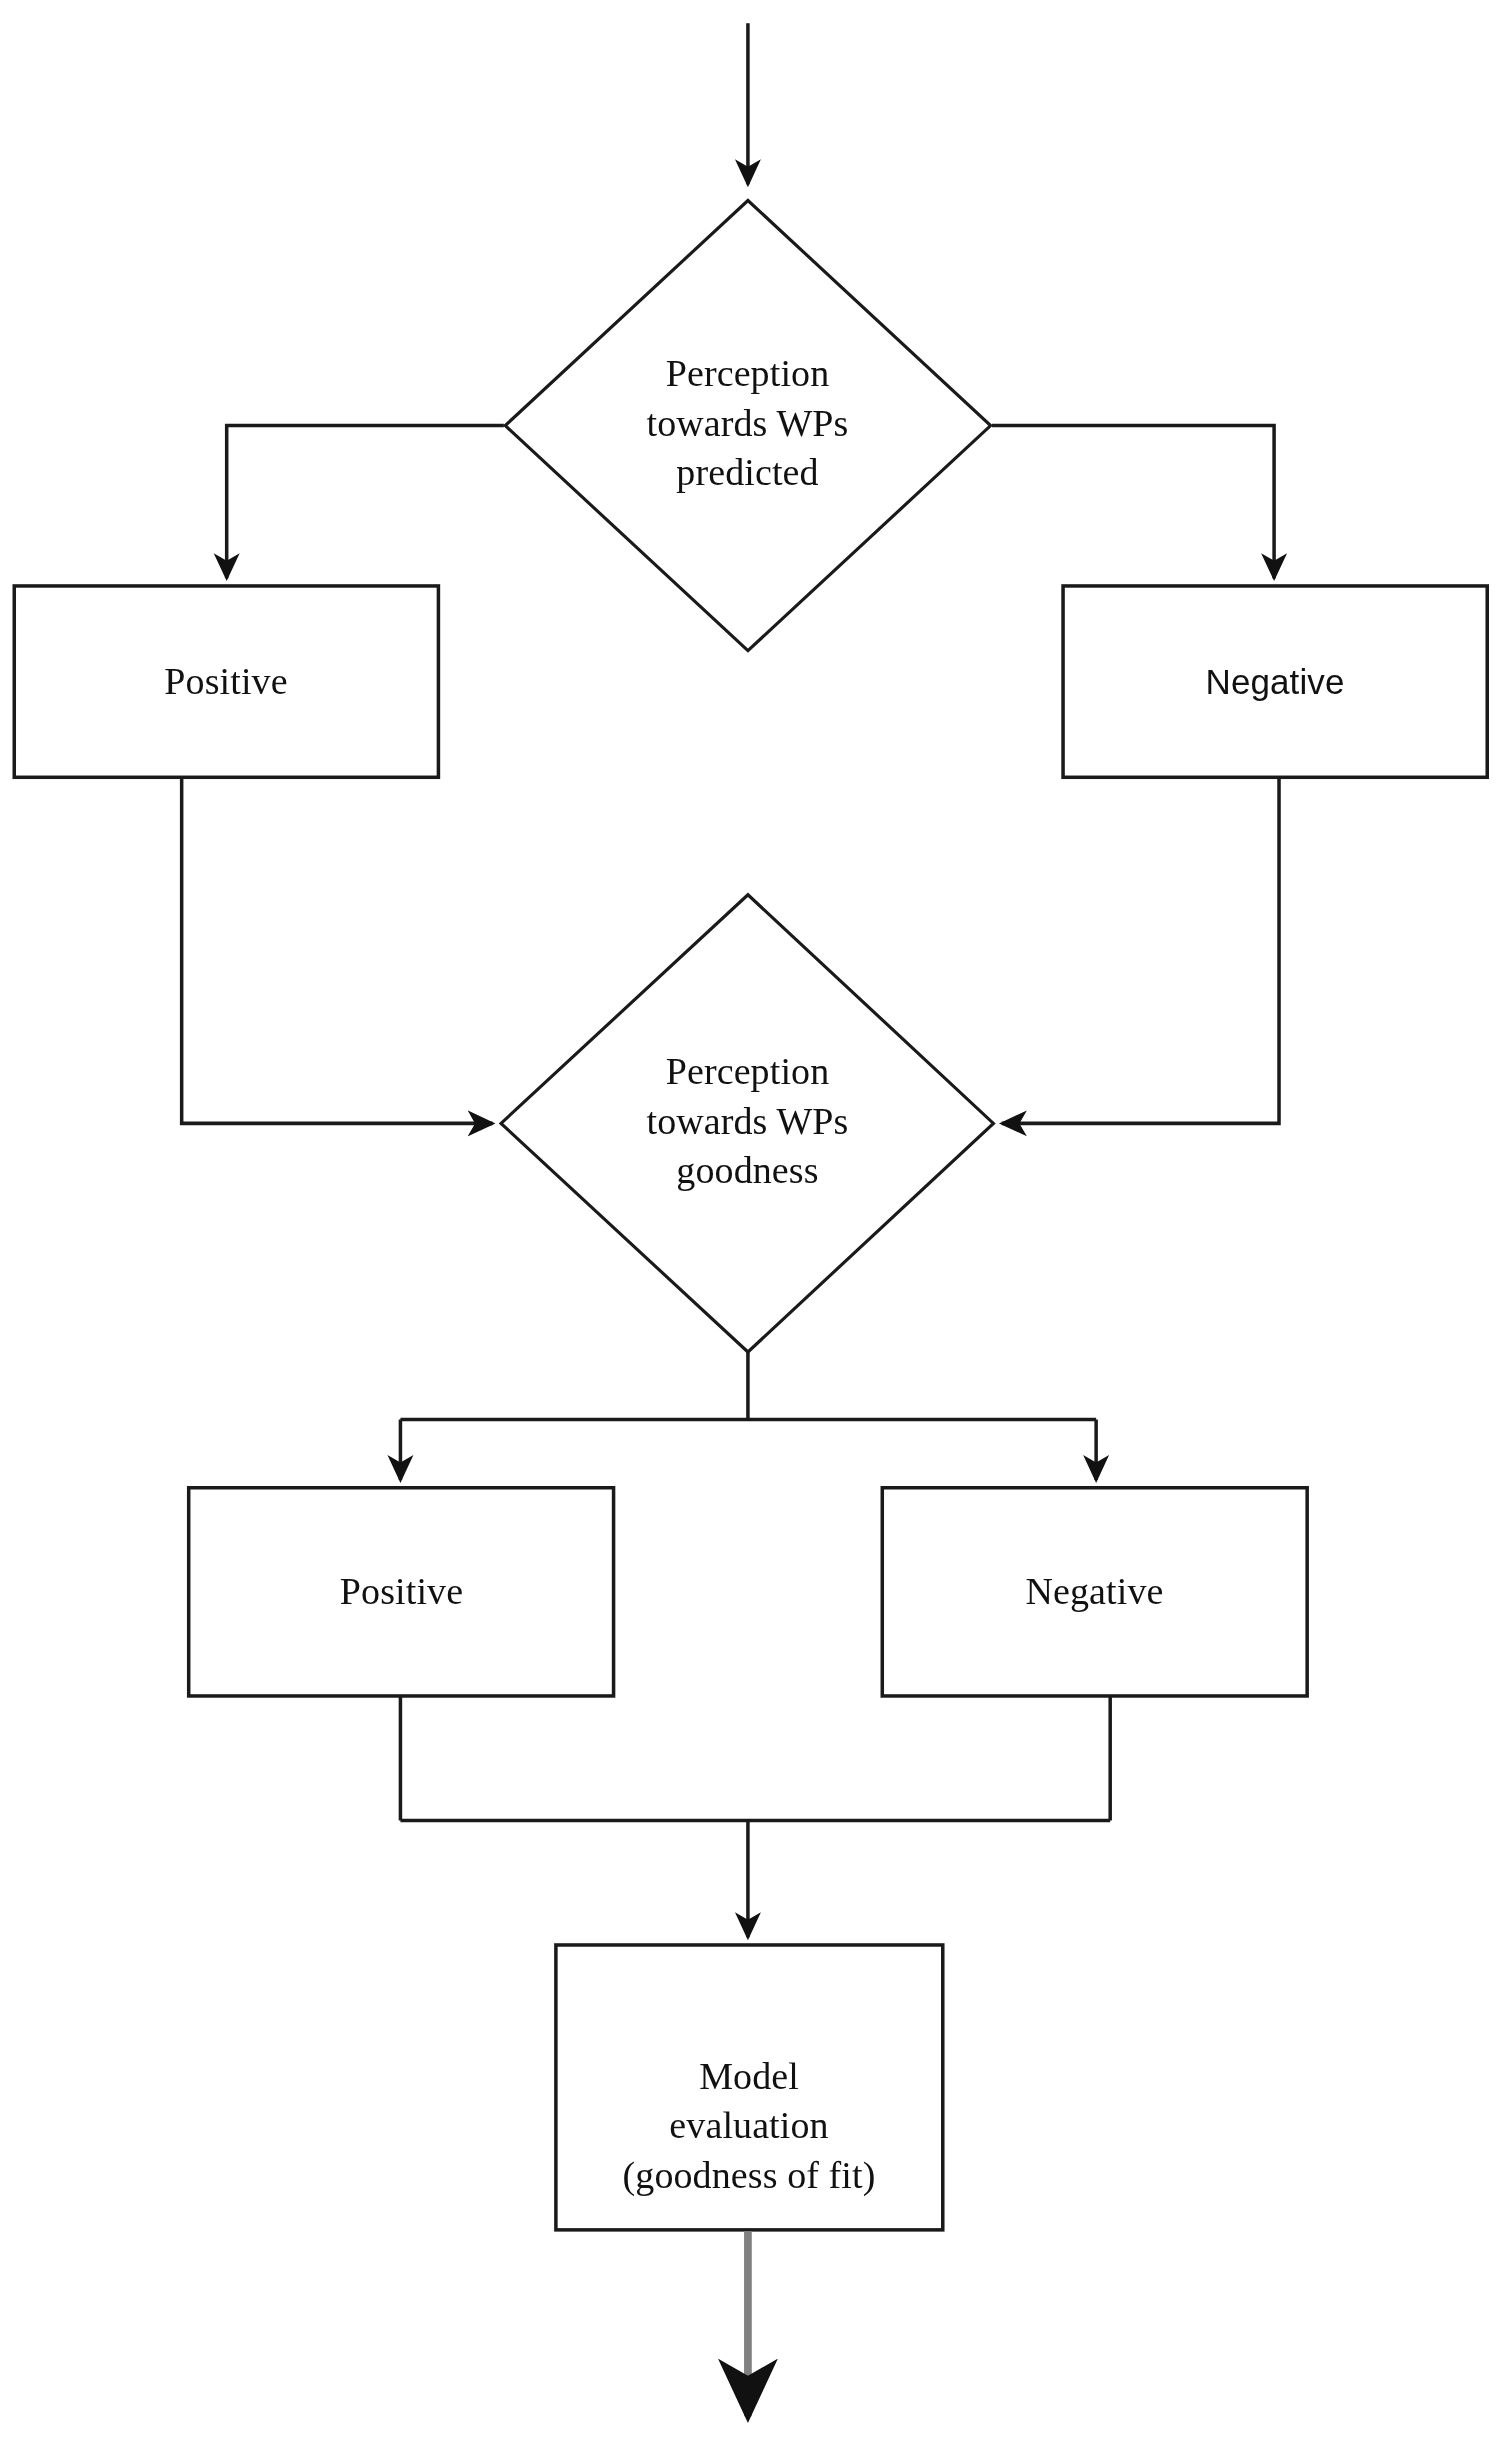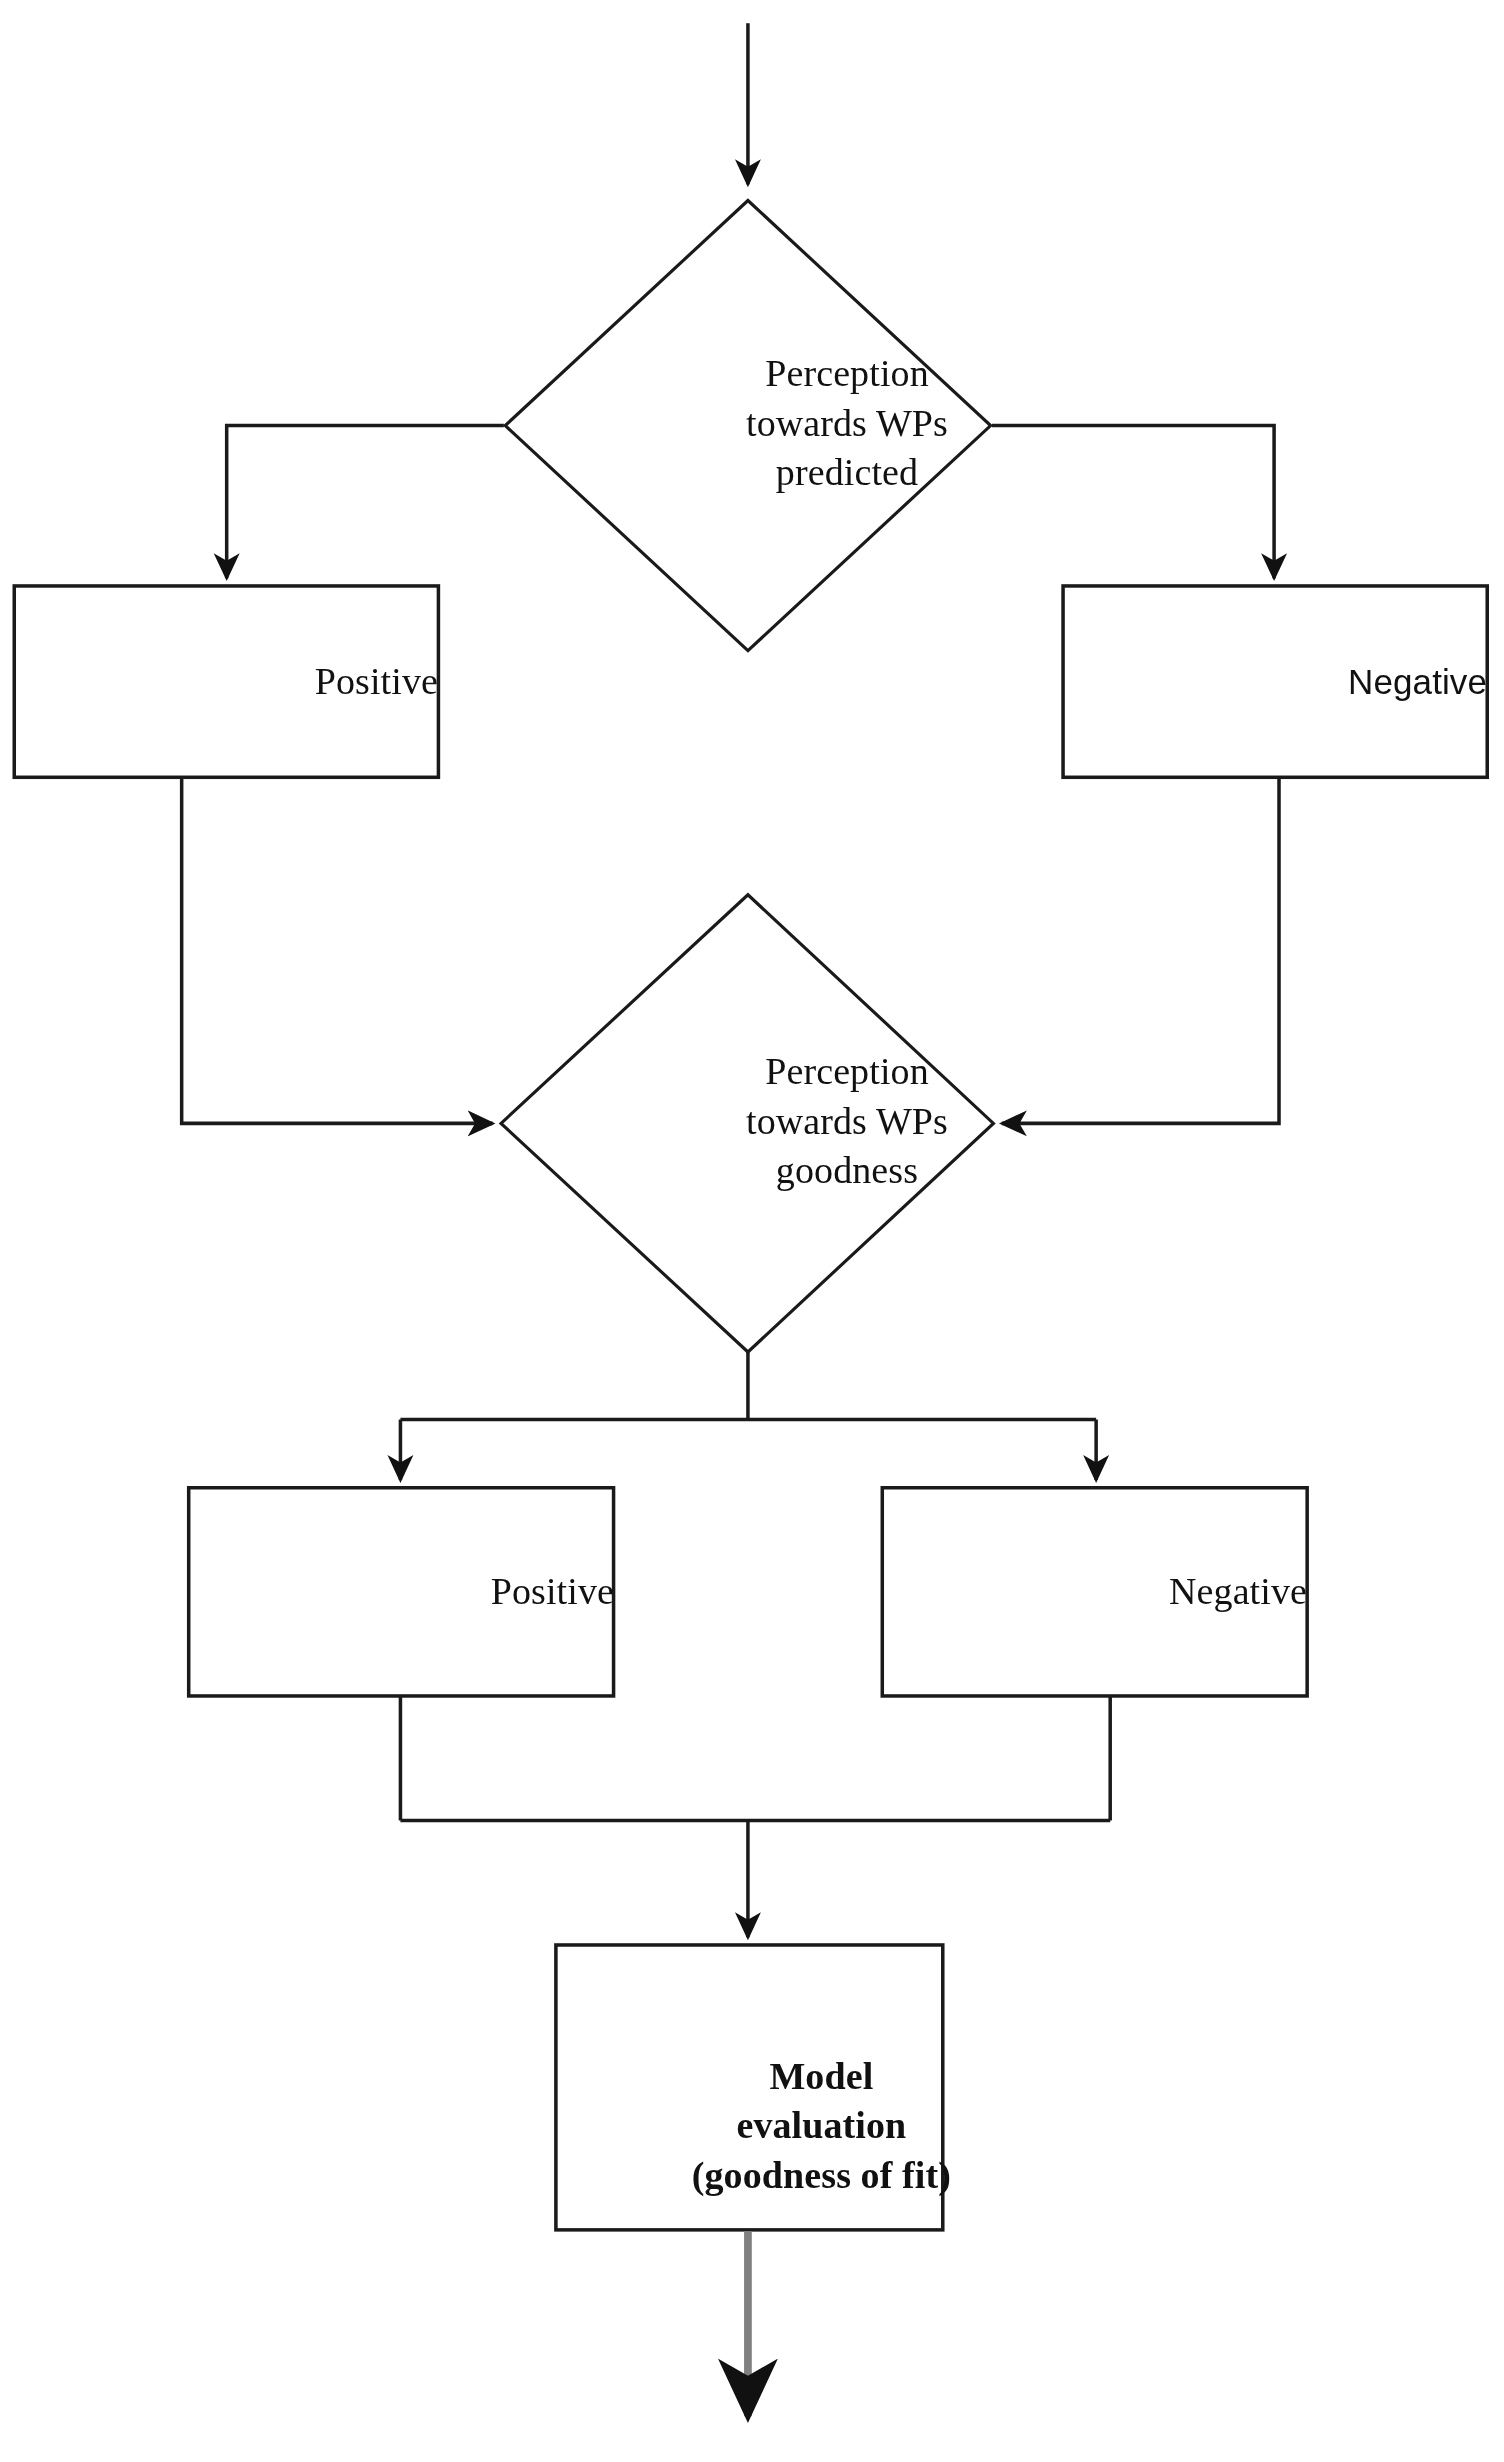--- a/index.html
+++ b/index.html
@@ -22,21 +22,21 @@
     position: absolute;
     top: 0;
     left: 0;
     width: 1505px;
     height: 2462px;
   }
   .node-label {
     position: absolute;
     display: flex;
     align-items: center;
-    justify-content: flex-end;
+    justify-content: center;
     text-align: center;
     color: #111111;
     font-family: "Liberation Serif", "DejaVu Serif", serif;
     font-size: 38px;
     line-height: 1.30;
     letter-spacing: 0.1px;
     pointer-events: none;
   }
   .node-label.sans {
     font-family: "Liberation Sans", "DejaVu Sans", sans-serif;
@@ -123,21 +123,21 @@
   </div>
 
   <div class="node-label" style="left:189px; top:1488px; width:425px; height:208px;">
     <div>Positive</div>
   </div>
 
   <div class="node-label" style="left:882px; top:1488px; width:425px; height:208px;">
     <div>Negative</div>
   </div>
 
-  <div class="node-label" style="left:547px; top:1945px; width:404px; height:362px;font-weight:bold;">
+  <div class="node-label" style="left:547px; top:1945px; width:404px; height:362px;">
     <div>
       <div>Model</div>
       <div>evaluation</div>
       <div>(goodness of fit)</div>
     </div>
   </div>
 
 </div>
 
 

